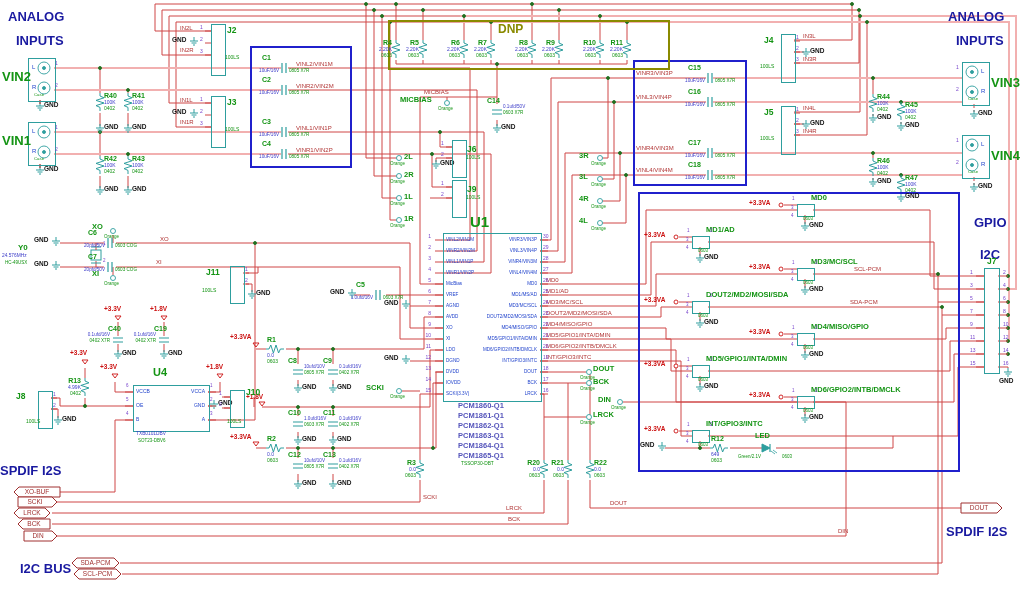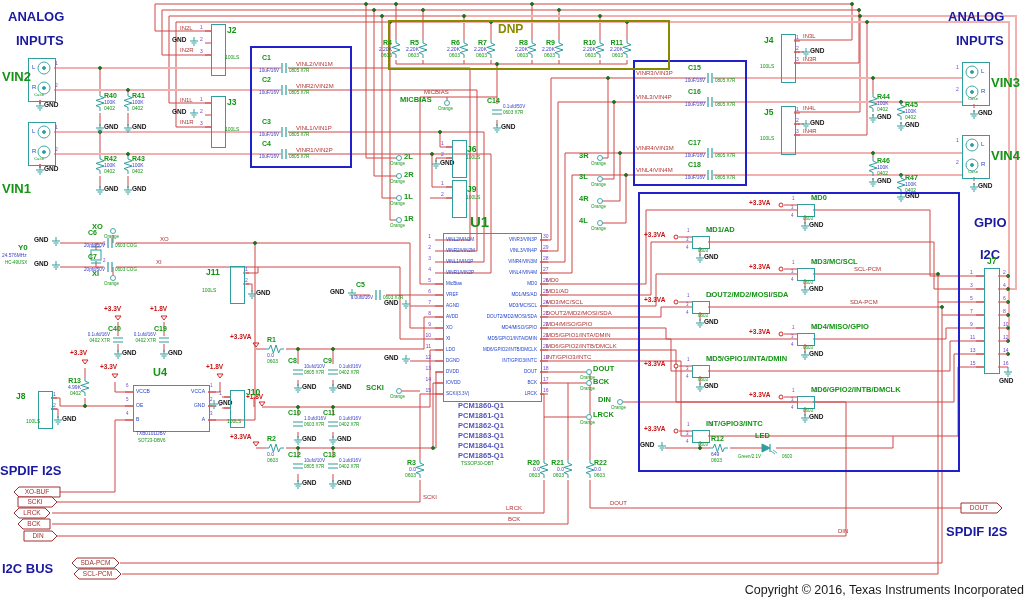--- a/index.html
+++ b/index.html
@@ -496,22 +496,21 @@
     <div style="margin-top:11px;margin-left:8px">INPUTS</div>
   </div>
   <div class="abs title" style="left:948px;top:10px">
     <div>ANALOG</div>
     <div style="margin-top:11px;margin-left:8px">INPUTS</div>
   </div>
   <div class="abs title" style="left:974px;top:216px">GPIO</div>
   <div class="abs title" style="left:980px;top:248px">I2C</div>
   <div class="abs title" style="left:0px;top:464px">SPDIF I2S</div>
   <div class="abs title" style="left:946px;top:525px">SPDIF I2S</div>
-  <div class="abs title" style="left:2px;top:562px">I2C BUS</div>
-  <div class="abs copy" style="left:690px;top:584px;width:334px">Copyright © 2016, Texas Instruments Incorporated</div>
+  <div class="abs title" style="left:20px;top:562px">I2C BUS</div>
 
   <div class="bluebox" style="left:250px;top:46px;width:98px;height:118px"></div>
   <div class="bluebox" style="left:633px;top:60px;width:110px;height:122px"></div>
   <div class="bluebox" style="left:638px;top:192px;width:318px;height:276px"></div>
   <div class="dnpbox" style="left:388px;top:20px;width:278px;height:46px"></div>
   <div class="abs" style="left:498px;top:23px;font-size:12px;font-weight:bold;color:#8a8a00">DNP</div>
 
   <div id="dyn">
       <div class="abs ref" style="left: 104px; top: 92px;">R40</div>
       <div class="abs val" style="left: 104px; top: 100px;">100K</div>
@@ -910,21 +909,21 @@
       <div class="abs size" style="left: 34px; top: 93px; font-size: 4.3px;">Case</div>
       <div class="abs num" style="left: 55px; top: 61px; font-size: 5px;">1</div>
       <div class="abs num" style="left: 55px; top: 83px; font-size: 5px;">2</div>
       <div class="abs tp" style="left: 2px; top: 70px; font-size: 13px;">VIN2</div>
       <div class="comp" style="left: 28px; top: 122px; width: 26px; height: 42px;"></div>
       <div class="abs pin" style="left: 32px; top: 128px; font-size: 6px;">L</div>
       <div class="abs pin" style="left: 32px; top: 148px; font-size: 6px;">R</div>
       <div class="abs size" style="left: 34px; top: 157px; font-size: 4.3px;">Case</div>
       <div class="abs num" style="left: 55px; top: 125px; font-size: 5px;">1</div>
       <div class="abs num" style="left: 55px; top: 147px; font-size: 5px;">2</div>
-      <div class="abs tp" style="left: 2px; top: 134px; font-size: 13px; margin-top: 48px;">VIN1</div>
+      <div class="abs tp" style="left: 2px; top: 134px; font-size: 13px;">VIN1</div>
       <div class="comp" style="left: 962px; top: 62px; width: 26px; height: 42px;"></div>
       <div class="abs pin" style="left: 981px; top: 68px; font-size: 6px;">L</div>
       <div class="abs pin" style="left: 981px; top: 88px; font-size: 6px;">R</div>
       <div class="abs size" style="left: 968px; top: 97px; font-size: 4.3px;">Case</div>
       <div class="abs num" style="left: 956px; top: 65px; font-size: 5px;">1</div>
       <div class="abs num" style="left: 956px; top: 87px; font-size: 5px;">2</div>
       <div class="abs tp" style="left: 991px; top: 76px; font-size: 13px;">VIN3</div>
       <div class="comp" style="left: 962px; top: 135px; width: 26px; height: 42px;"></div>
       <div class="abs pin" style="left: 981px; top: 141px; font-size: 6px;">L</div>
       <div class="abs pin" style="left: 981px; top: 161px; font-size: 6px;">R</div>

